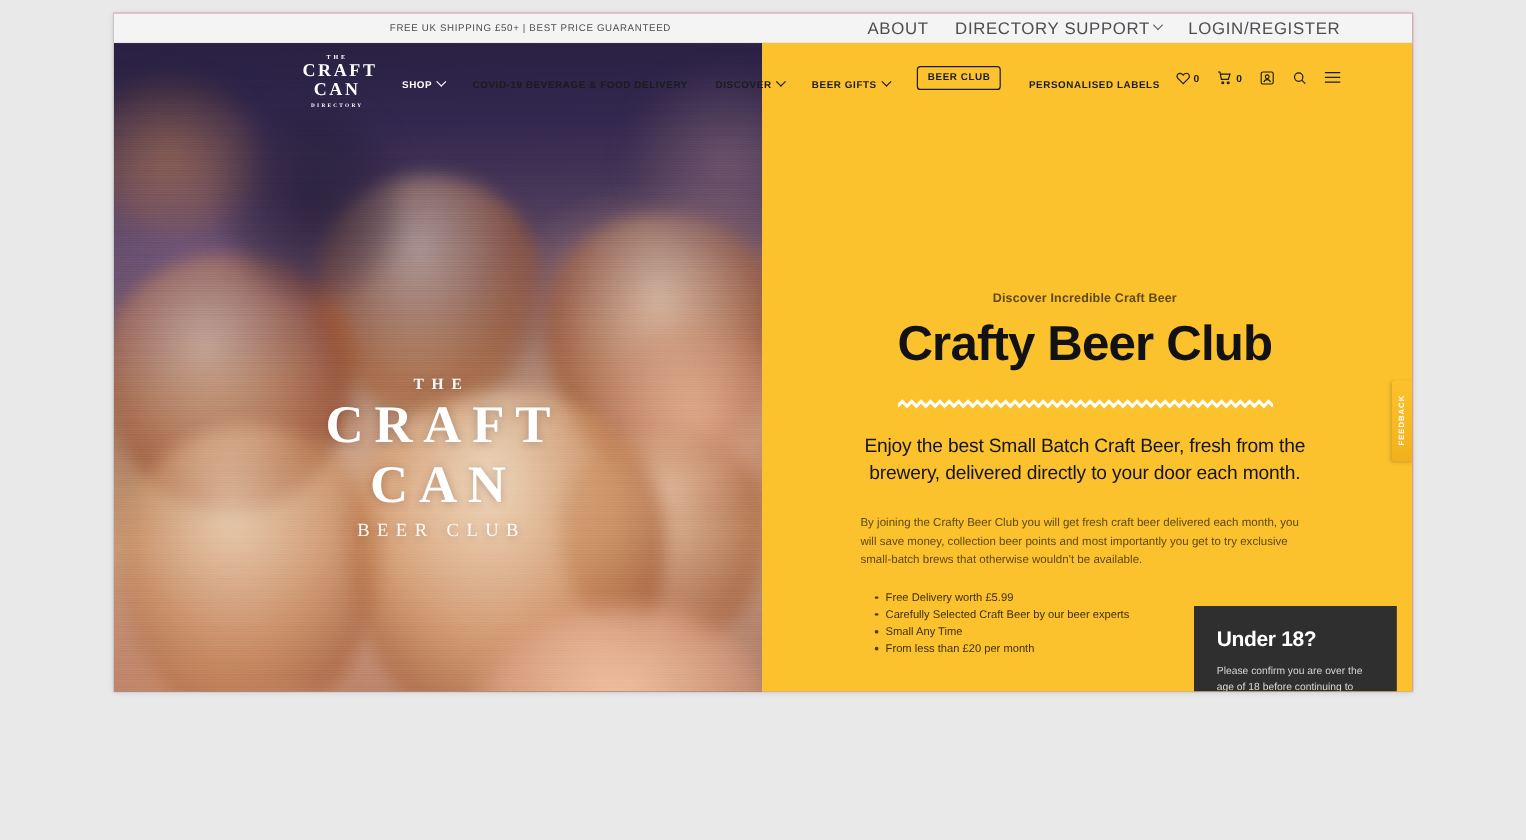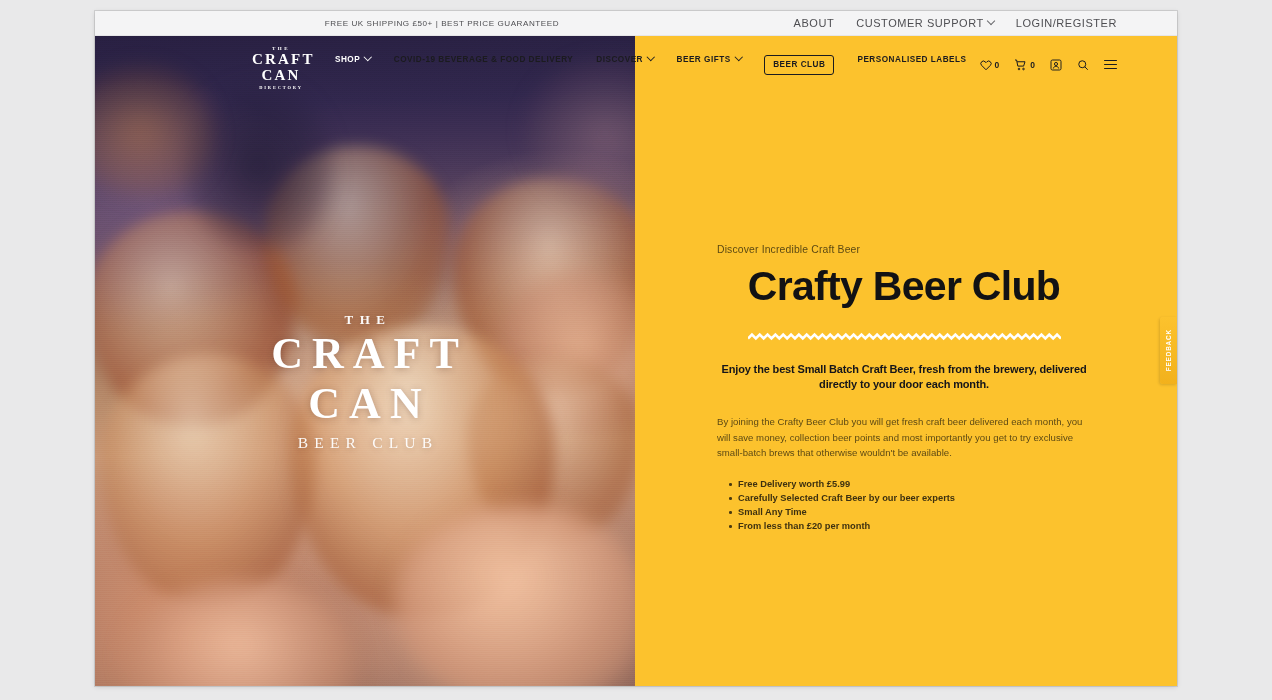--- a/index.html
+++ b/index.html
@@ -12,21 +12,21 @@
     background: #e9e9ea;
     font-family: "Liberation Sans", sans-serif;
   }
 
   
   .page-frame {
     position: absolute;
     left: 95px;
     top: 11px;
     width: 1082px;
-    height: 675px;
+    height: 565px;
     background: #ec4899;
     overflow: hidden;
     box-shadow: 0 0 0 1px rgba(0,0,0,.10), 0 1px 5px rgba(0,0,0,.13);
   }
 
   
   .topbar {
     position: relative;
     height: 25px;
     background: #f4f4f5;
@@ -46,21 +46,21 @@
   .topbar-links {
     position: absolute;
     right: 60px;
     top: 50%;
     transform: translateY(-50%);
     display: flex;
     align-items: center;
     gap: 22px;
   }
   .topbar-link {
-    font-size: 11px;
+    font-size: 14px;
     letter-spacing: .55px;
     color: #4e4e52;
     white-space: nowrap;
     display: flex;
     align-items: center;
     gap: 4px;
     cursor: pointer;
   }
   .caret-sm {
     display: inline-block;
@@ -204,21 +204,21 @@
     text-align: center;
     color: #fff;
     user-select: none;
   }
   .br-the { font-family:"Liberation Serif",serif; font-size:5px; font-weight:700; letter-spacing:2.4px; margin-left:2px; }
   .br-main{ font-family:"Liberation Serif",serif; font-size:15px; font-weight:700; letter-spacing:2.2px; line-height:1.08; margin-left:2px; }
   .br-dir { font-family:"Liberation Serif",serif; font-size:4.4px; font-weight:700; letter-spacing:1.9px; margin-top:2px; margin-left:2px; }
 
   .nav-links {
     display: flex;
-    align-items: flex-start;
+    align-items: flex-end;
     gap: 23px;
     margin-left: 85px;
   }
   .nav-link {
     display: flex;
     align-items: center;
     gap: 5px;
     font-size: 8.2px;
     font-weight: 700;
     letter-spacing: .5px;
@@ -263,67 +263,68 @@
   .hamburger i { display: block; height: 1.5px; background: #1b1b1f; border-radius: 1px; }
 
   
   .copy-inner {
     position: absolute;
     left: 82px;
     top: 208px;
     width: 374px;
   }
   .eyebrow {
-    text-align: left;
+    text-align: center;
     font-size: 10.4px;
     color: #5d4a13;
     letter-spacing: .15px;
     margin-bottom: 9px;
+    font-weight: bold;
   }
   .hero-title {
     text-align: center;
     font-size: 41px;
     font-weight: 700;
     letter-spacing: -.7px;
     color: #121214;
     line-height: 1.08;
   }
   .divider {
     width: 313px;
     height: 9px;
     margin: 24px auto 21px;
     overflow: hidden;
   }
   .divider svg { display: block; width: 100%; height: 100%; }
 
   .hero-sub {
     text-align: center;
-    font-size: 11px;
-    font-weight: 700;
+    font-size: 16px;
+    font-weight: 400;
     line-height: 1.37;
     color: #15151a;
     letter-spacing: -.15px;
     padding: 0 2px;
   }
   .hero-body {
     margin-top: 22px;
     font-size: 9.6px;
     line-height: 1.62;
     color: #5e4a14;
     letter-spacing: .02px;
   }
   .hero-list {
     margin-top: 16px;
     padding-left: 21px;
     list-style: none;
   }
   .hero-list li {
     position: relative;
     font-size: 9.3px;
-    font-weight: 700;
+    font-weight: 400;
     color: #3e3110;
     line-height: 1.52;
   }
   .hero-list li::before {
     content: "";
     position: absolute;
     left: -9px; top: 6px;
     width: 2.6px; height: 2.6px;
     border-radius: 50%;
     background: #4a3a10;
@@ -410,21 +411,21 @@
 
 <div class="page-frame">
 
   <div class="topbar">
     <div class="topbar-msg">FREE UK SHIPPING £50+ | BEST PRICE GUARANTEED</div>
     <div class="topbar-links">
       <div class="topbar-link">
         <span>ABOUT</span>
       </div>
       <div class="topbar-link">
-        <span>CUSTOMER SUPPORT</span>
+        <span>DIRECTORY SUPPORT</span>
         <i class="caret-sm"></i>
       </div>
       <div class="topbar-link">
         <span>LOGIN/REGISTER</span>
       </div>
     </div>
   </div>
 
   <div class="hero">
 
@@ -538,19 +539,24 @@
           </svg>
         </div>
         <div class="hamburger">
           <i></i>
           <i></i>
           <i></i>
         </div>
       </div>
     </div>
 
+    <div class="agegate">
+      <div class="ag-title">Under 18?</div>
+      <div class="ag-text">Please confirm you are over the age of 18 before continuing to browse the Craft Can Directory. See our terms of use.</div>
+      <button class="ag-btn">YES, I'M 18 OR OVER</button>
+    </div>
 
     <div class="feedback">
       <span>FEEDBACK</span>
     </div>
 
   </div>
 </div>
 
 </body></html>

